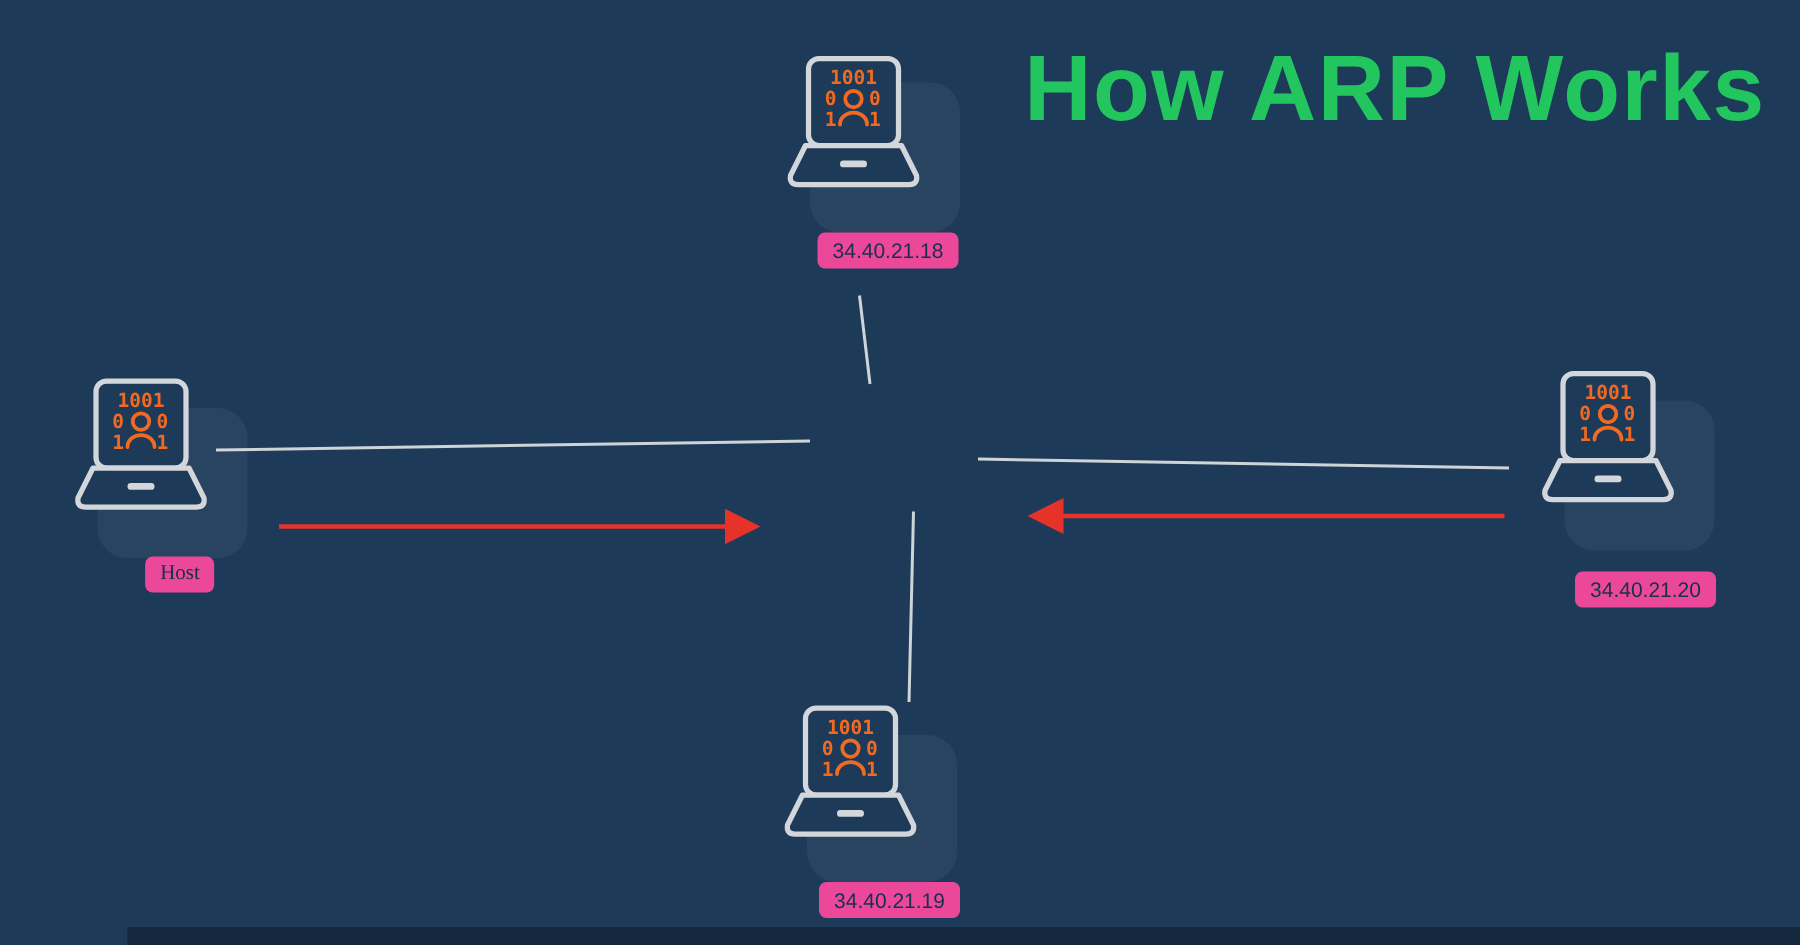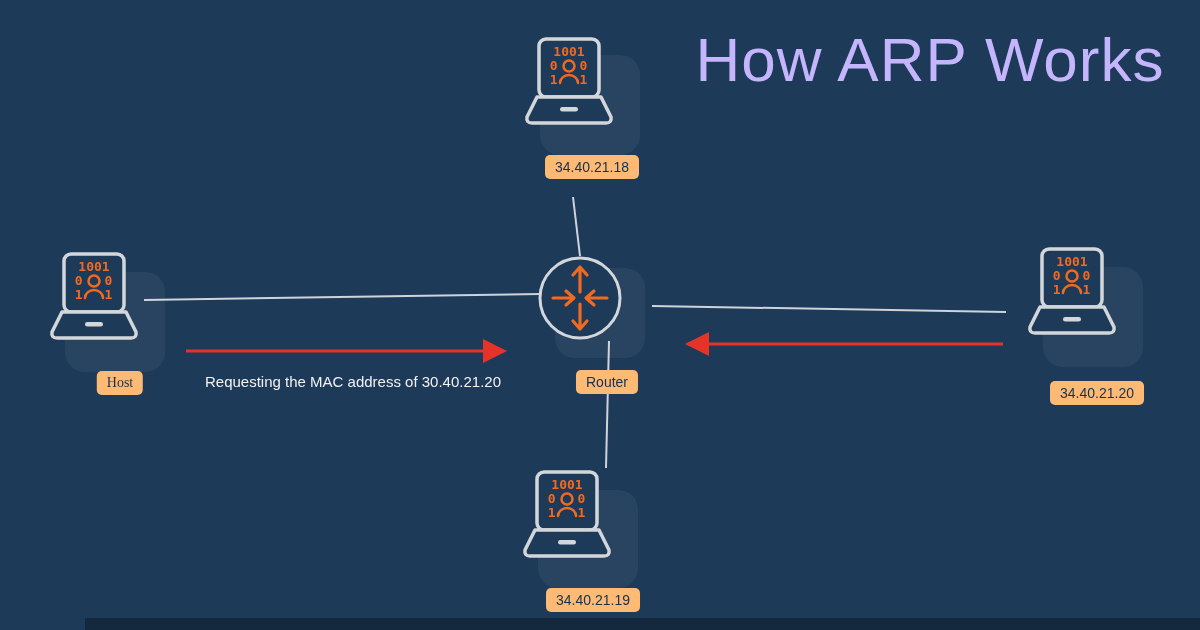--- a/index.html
+++ b/index.html
@@ -3,35 +3,35 @@
 <meta charset="utf-8">
 <style>
   * { margin:0; padding:0; box-sizing:border-box; }
   body { font-family:"Liberation Sans", sans-serif; background:#0e2236; }
   .canvas {
     position:relative; width:1200px; height:630px;
     background:#1d3a58; overflow:hidden;
   }
   .title {
     position:absolute; left:670px; top:24px; width:520px;
-    text-align:center; color:#c4b5fd; font-size:62px; font-weight:normal;
+    text-align:center; color:#22c55e; font-size:62px; font-weight:bold;
     letter-spacing:1px;
   }
   .overlay { position:absolute; left:0; top:0; width:1200px; height:630px; pointer-events:none; }
   .node { position:absolute; }
   .backdrop {
     position:absolute; border-radius:20px;
     background:rgba(255,255,255,0.055);
   }
   .laptop-svg { position:absolute; }
   .bin { font-family:"DejaVu Sans Mono", monospace; font-weight:bold; font-size:13px; fill:#f26a21; }
   .bin2 { letter-spacing:7px; }
   .badge {
     position:absolute; transform:translateX(-50%);
-    background:#fdba74; color:#16314d;
+    background:#ec4899; color:#16314d;
     font-size:14px; line-height:1; padding:5px 10px; border-radius:5px;
     white-space:nowrap;
   }
   .msg {
     position:absolute; color:#f2f2f2; font-size:15px; text-align:center;
     white-space:nowrap; transform:translateX(-50%);
   }
   .bottom-bar {
     position:absolute; left:85px; right:0; bottom:0; height:12px;
     background:#15293e;
@@ -111,31 +111,17 @@
       <text class="bin bin2" x="67" y="35" text-anchor="middle">0 0</text>
       <text class="bin bin2" x="67" y="49" text-anchor="middle">1 1</text>
       <circle cx="64" cy="31" r="5.5" fill="none" stroke="#f26a21" stroke-width="2.5"></circle>
       <path d="M55,48 a9,8 0 0 1 18,0" fill="none" stroke="#f26a21" stroke-width="2.5" stroke-linecap="round"></path>
       <path d="M32,62 L96,62 L106,82 q1,6 -5,6 L27,88 q-6,0 -5,-6 Z" fill="#1d3a58" stroke="#d3d7db" stroke-width="3.5" stroke-linejoin="round"></path>
       <rect x="55" y="72" width="18" height="4.5" rx="2.25" fill="#d3d7db"></rect>
     </svg>
     <div class="badge" style="left:90px; top:120px;">34.40.21.19</div>
   </div>
 
-  <div class="node" style="left:530px; top:248px; width:140px; height:150px;">
-    <div class="backdrop" style="left:25px; top:20px; width:90px; height:90px;"></div>
-    <svg class="laptop-svg" width="100" height="100" viewBox="0 0 100 100" style="left:0; top:0;">
-      <circle cx="50" cy="50" r="40" fill="#1d3a58" stroke="#d3d7db" stroke-width="3"></circle>
-      <g stroke="#f26a21" stroke-width="3.2" fill="none" stroke-linecap="round" stroke-linejoin="round">
-        <path d="M50,44 L50,20 M43,27 L50,19 L57,27"></path>
-        <path d="M50,56 L50,80 M43,73 L50,81 L57,73"></path>
-        <path d="M23,50 L43,50 M36,43 L44,50 L36,57"></path>
-        <path d="M77,50 L57,50 M64,43 L56,50 L64,57"></path>
-      </g>
-    </svg>
-    <div class="badge" style="left:77px; top:122px;">Router</div>
-  </div>
 
-  <div class="msg" style="left:353px; top:373px;">Requesting the MAC address of 30.40.21.20</div>
 
   <div class="bottom-bar"></div>
 
 </div>
 
 </body></html>

